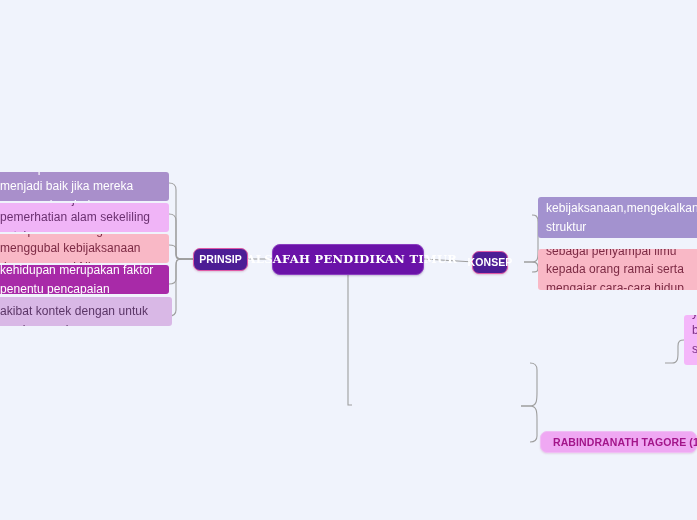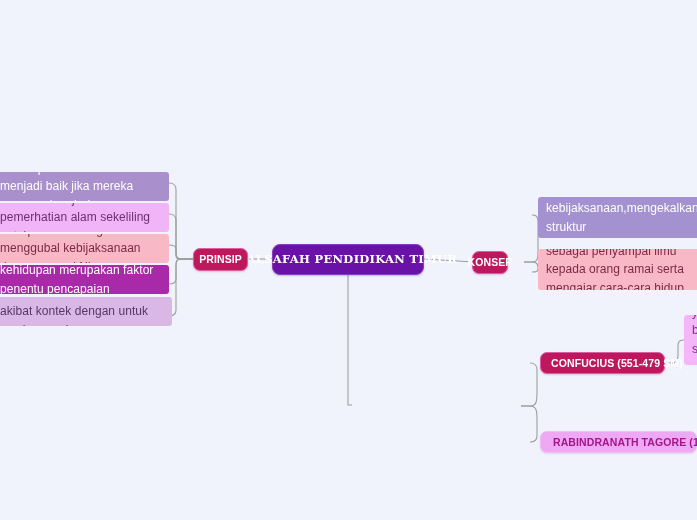--- a/index.html
+++ b/index.html
@@ -57,21 +57,21 @@
     color: #ffffff;
     font-family: "DejaVu Serif", "Liberation Serif", serif;
     font-weight: bold;
     font-size: 11.5px;
     letter-spacing: .3px;
     white-space: nowrap;
   }
 
   
   .pill {
-    background: #be185d;
+    background: #4c1d95;
     border: 1px solid #e05aa6;
     border-radius: 7px;
     padding: 5px 12px 6px 12px;
     justify-content: center;
     box-shadow: 0 1px 2px rgba(120,10,70,.20);
   }
   .pill-label {
     color: #ffffff;
     font-weight: bold;
     font-size: 10.5px;
@@ -194,23 +194,20 @@
 
   <div class="leaf c-periwig" style="left:538px; top:197px; width:172px; height:41px;">
     <span class="leaf-text">Membolehkan seseorang untuk mencapai kebijaksanaan,mengekalkan struktur kekeluargaan,menggubal undang-undang</span>
   </div>
 
   <div class="leaf c-rose" style="left:538px; top:249px; width:172px; height:41px;">
     <span class="leaf-text">Melihat peranan guru sebagai penyampai ilmu kepada orang ramai serta mengajar cara-cara hidup yang baik dan betul</span>
   </div>
 
 
-  <div class="node pill" style="left:540px; top:352px; width:125px; height:22px; justify-content:flex-start; padding-left:10px;">
-    <span class="pill-label">CONFUCIUS (551-479 SM)</span>
-  </div>
 
   <div class="node pill-light" style="left:540px; top:431px; width:157px; height:22px;">
     <span class="pill-label">RABINDRANATH TAGORE (1861-1941)</span>
   </div>
 
   <div class="leaf c-orchid" style="left:684px; top:315px; width:60px; height:50px;">
     <span class="leaf-text">Pendidikan bertujuan untuk membentuk keperibadian yang baik dan akhlak yang terpuji bagi seseorang agar dapat memberi sumbangan kepada masyarakat dan kepimpinan negara</span>
   </div>
 
 </div>

